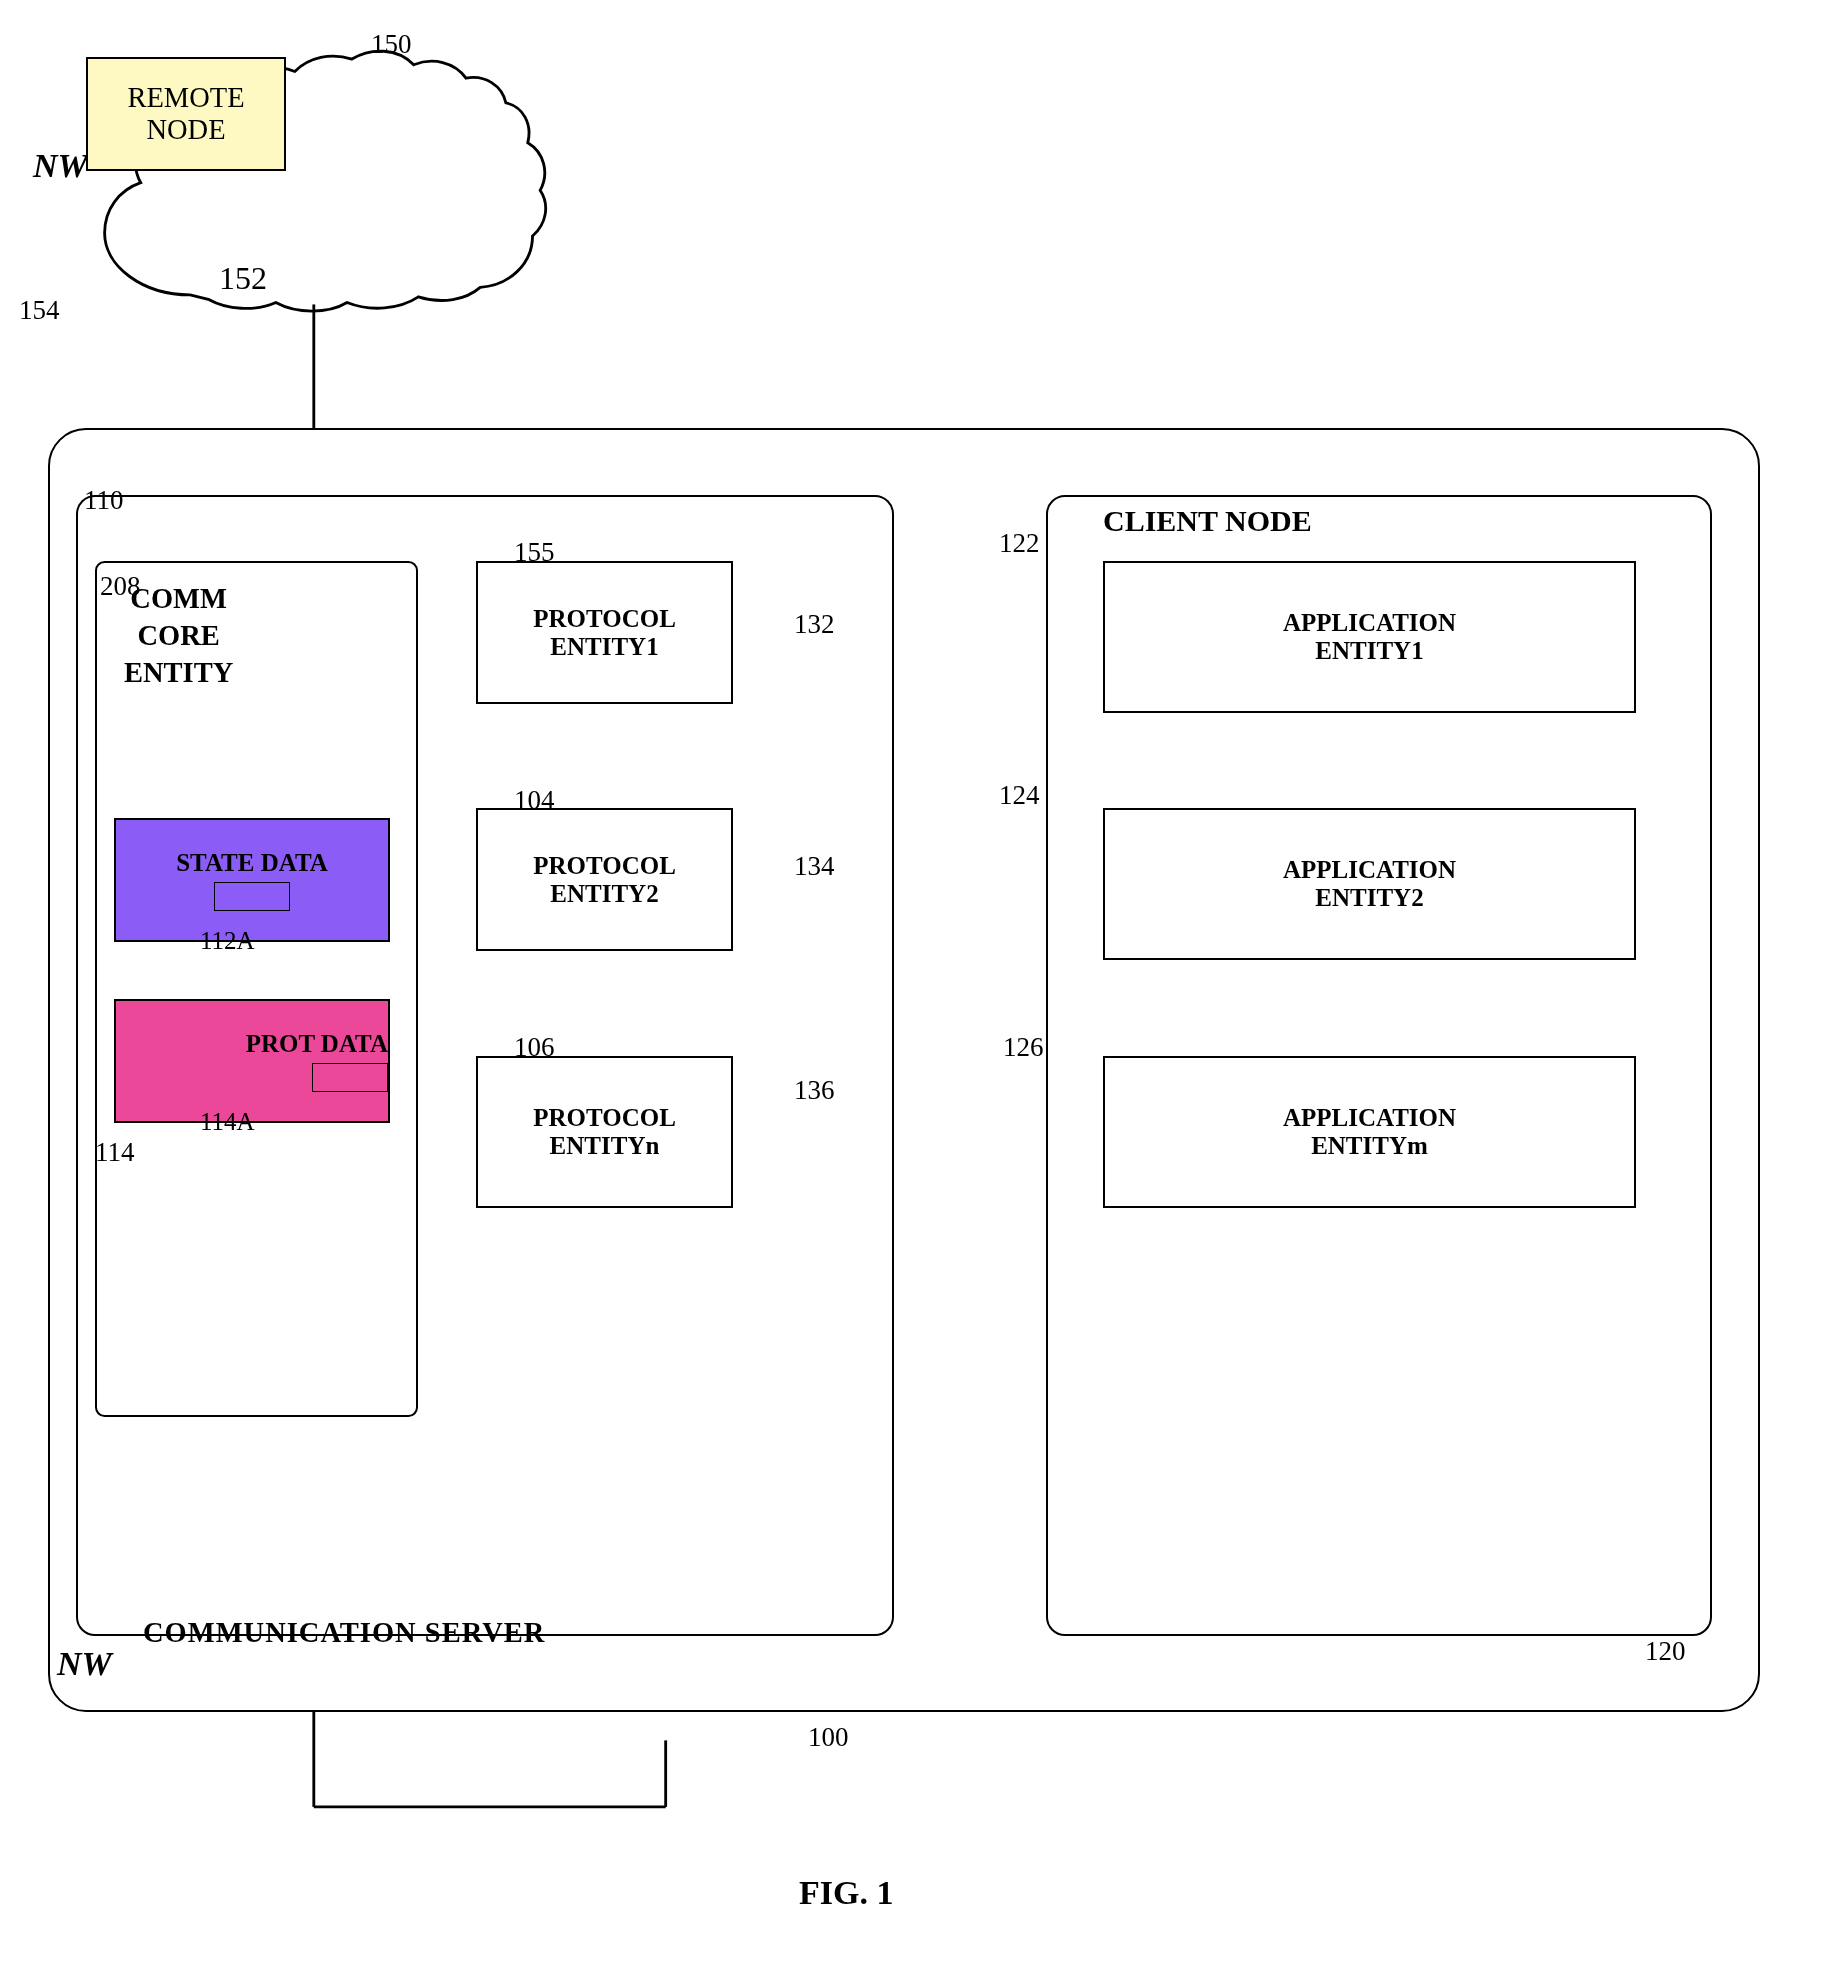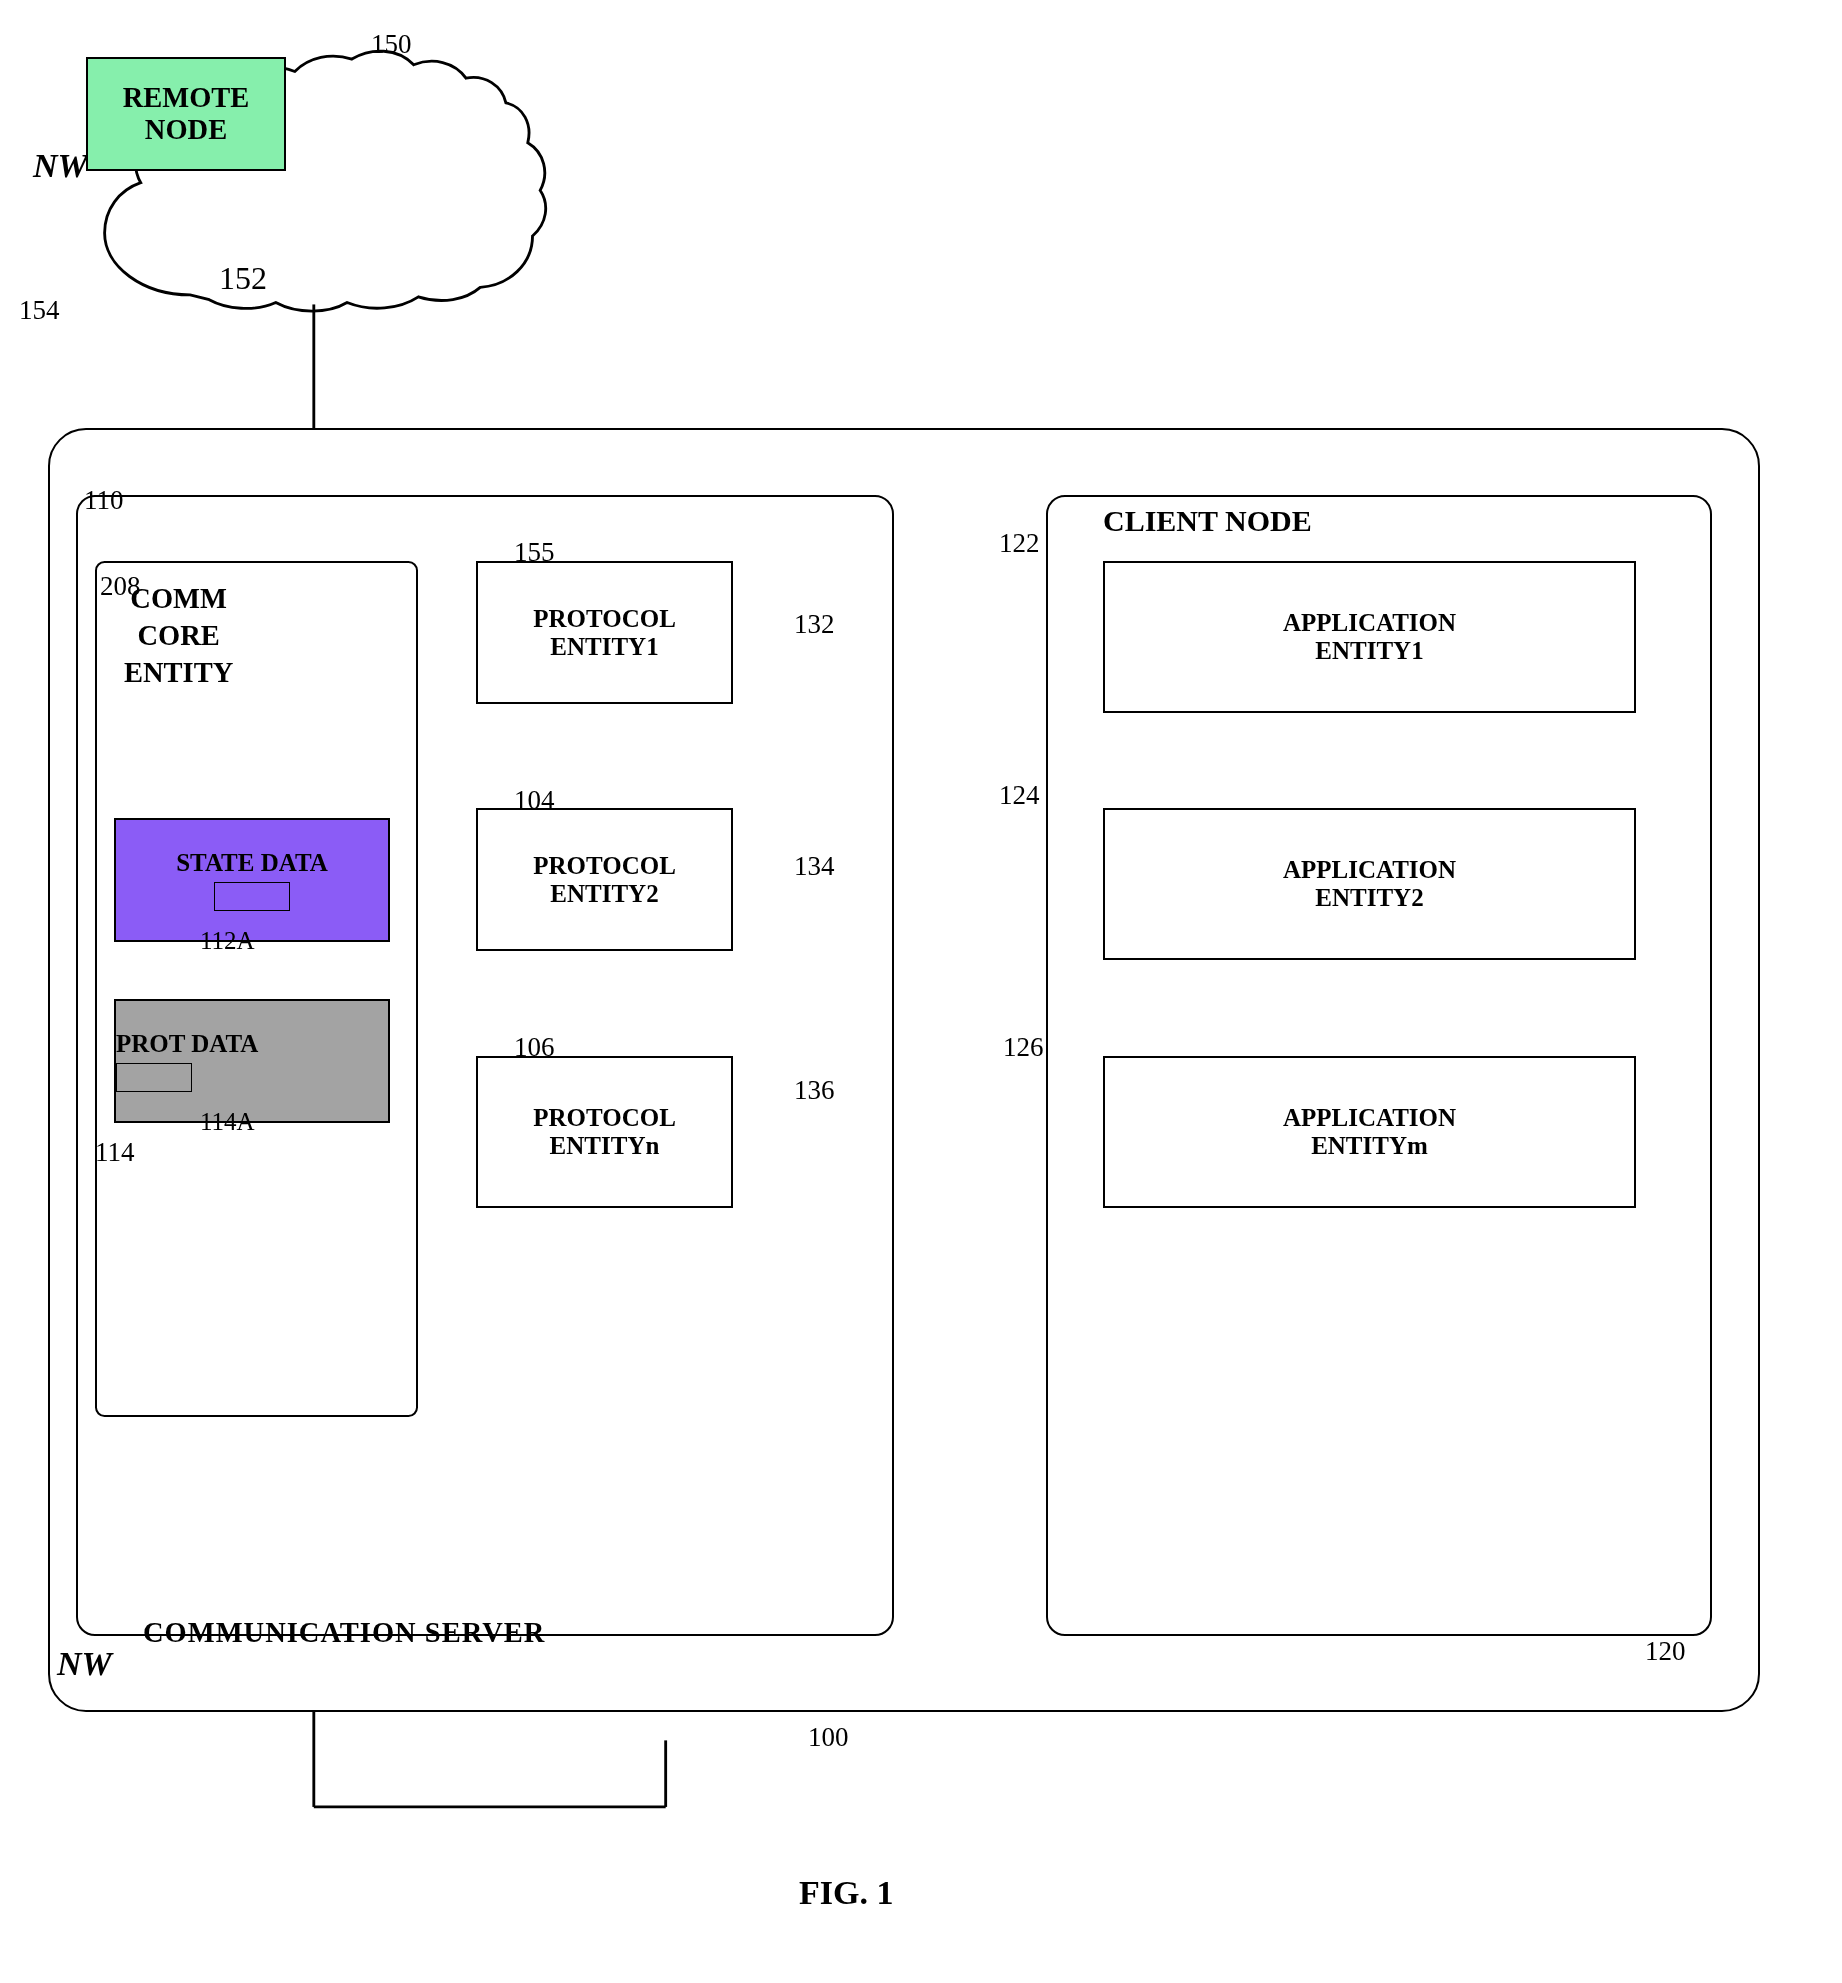--- a/index.html
+++ b/index.html
@@ -32,24 +32,24 @@
     .remote-node-box {
       position: absolute;
       top: 57px;
       left: 86px;
       width: 200px;
       height: 114px;
       border: 2.9px solid #000;
       display: flex;
       align-items: center;
       justify-content: center;
-      background: #86efac;
+      background: #fef9c3;
       text-align: center;
       font-size: 28.5px;
-      font-weight: bold;
+      font-weight: normal;
     }
 
     .label-150 {
       position: absolute;
       top: 28.5px;
       left: 371px;
       font-size: 27px;
     }
 
     .label-154 {
@@ -183,23 +183,23 @@
     }
 
     
     .prot-data-box {
       position: absolute;
       top: 999px;
       left: 114px;
       width: 276px;
       height: 124px;
       border: 2.9px solid #000;
-      background: #a3a3a3;
-      display: flex;
-      align-items: flex-start;
+      background: #ec4899;
+      display: flex;
+      align-items: flex-end;
       justify-content: center;
       font-size: 25px;
       font-weight: bold;
       flex-direction: column;
     }
 
     .prot-data-inner {
       width: 76px;
       height: 28.5px;
       border: 1.9px solid #000;

